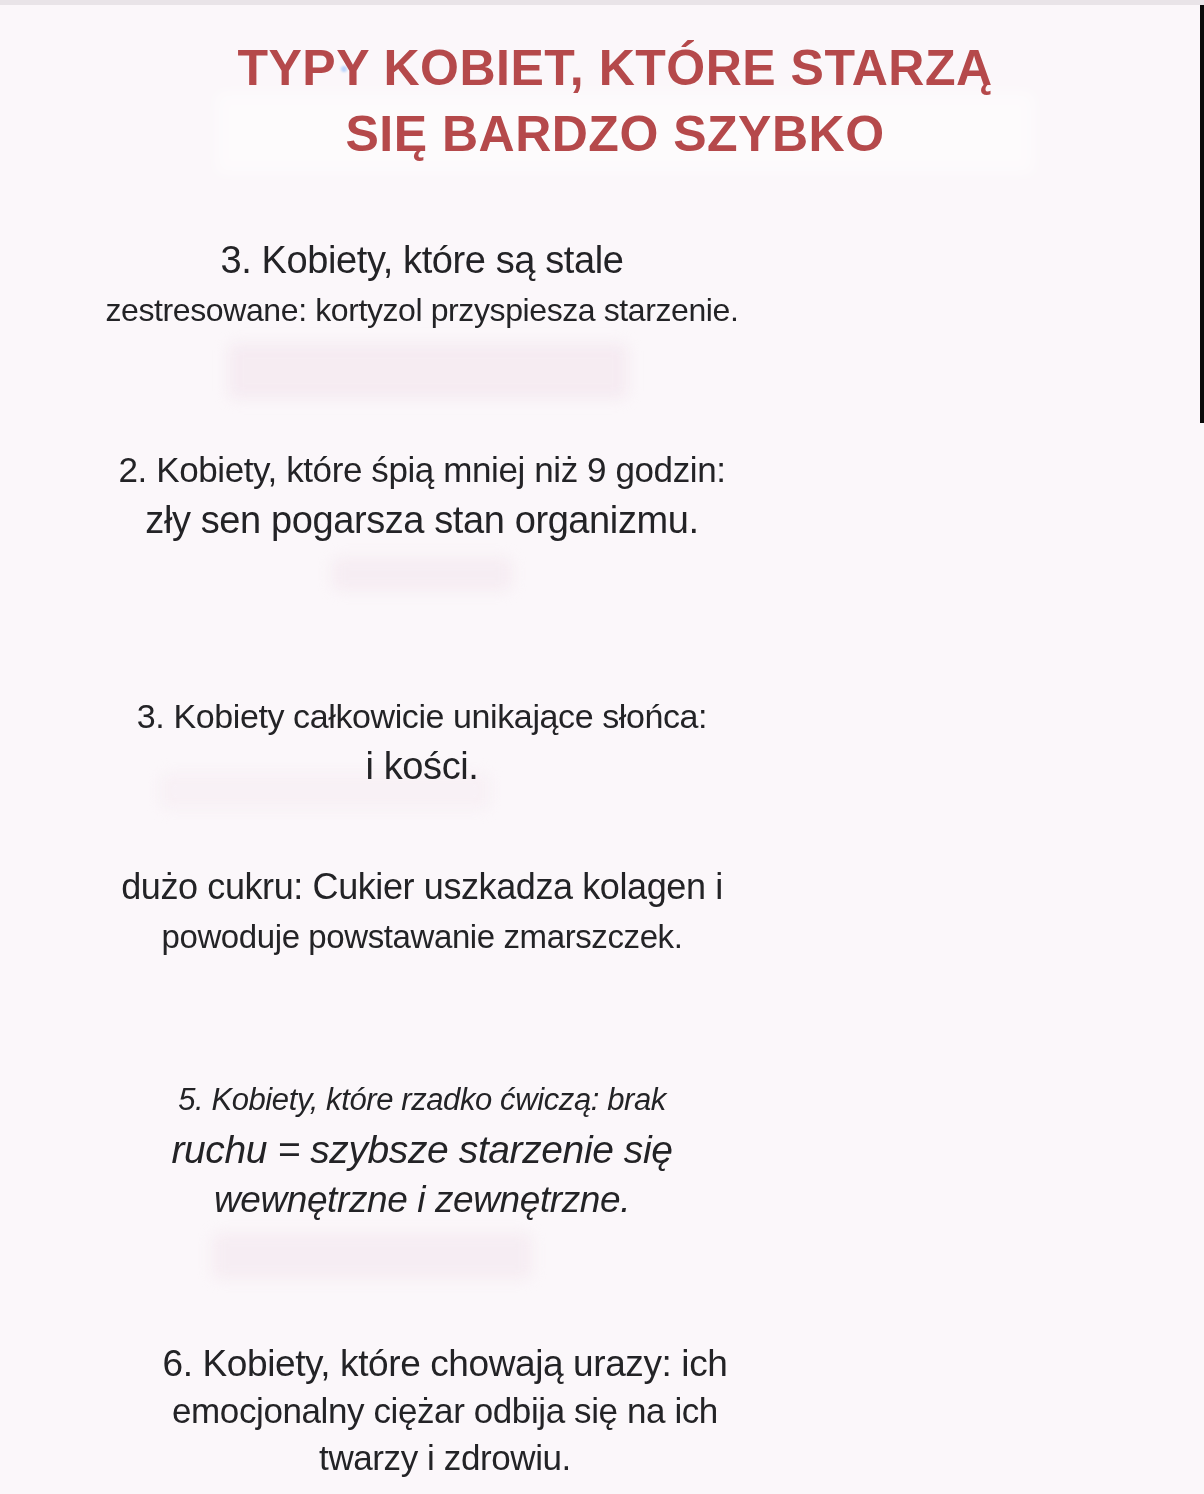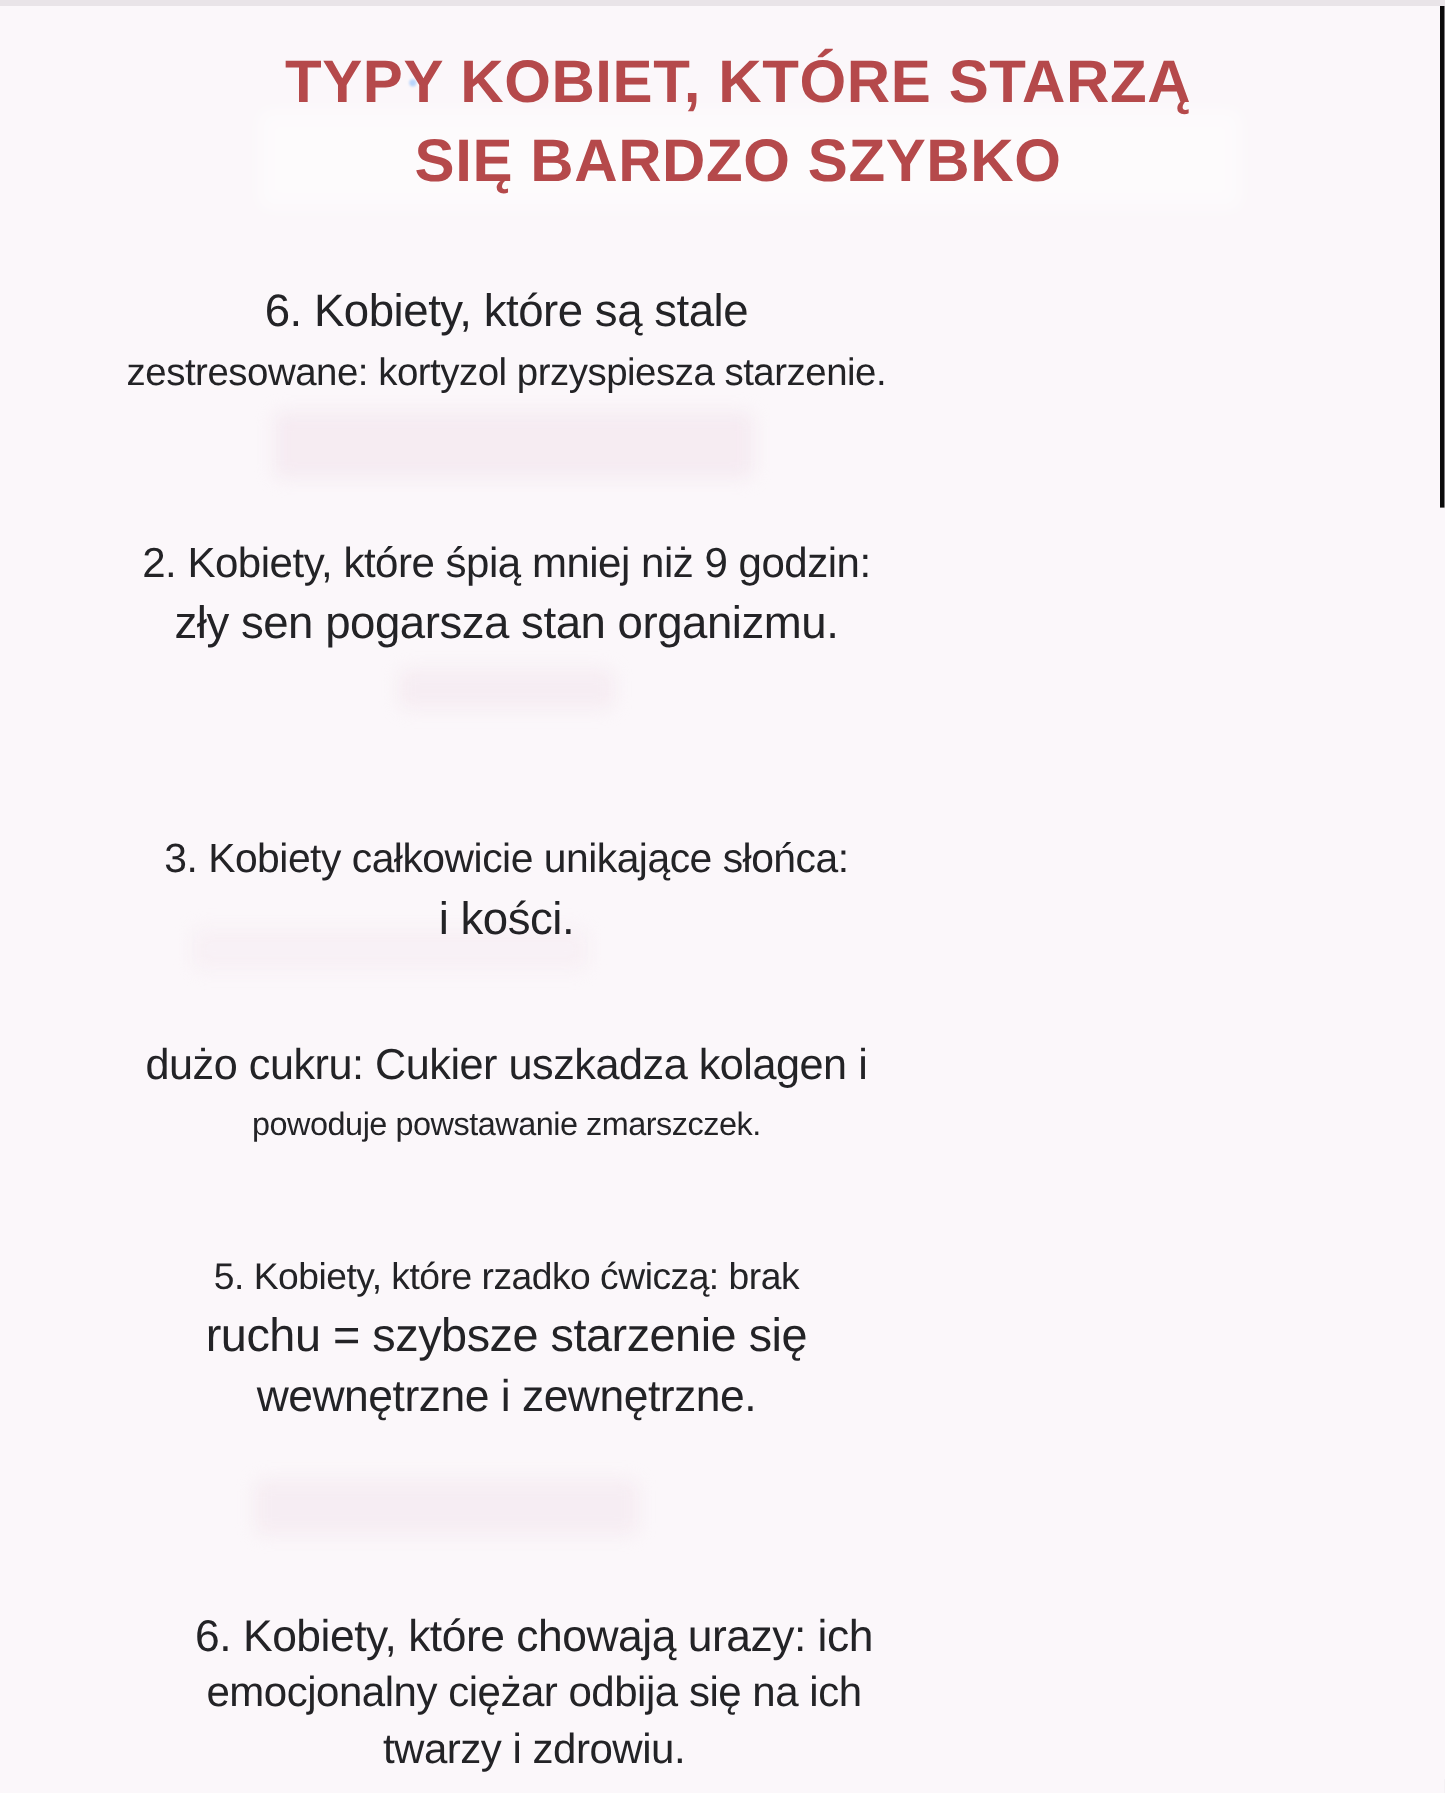--- a/index.html
+++ b/index.html
@@ -44,21 +44,21 @@
   }
   .item .line{
     display:block;
     line-height:50px;
     font-weight:400;
   }
   .item-1{top:230px;}
   .item-2{top:440px;}
   .item-3{top:686px;}
   .item-4{top:857px;}
-  .item-5{top:1034px;}
+  .item-5{top:1070px;font-style:italic;}
   .item-6{top:1335px;}
   .item-6 .line{line-height:47px;padding-left:46px;}
   
   .edge-bar{
     position:absolute;
     top:0; right:0;
     width:4px; height:418px;
     background:var(--bar);
   }
   .ghost{
@@ -93,37 +93,37 @@
   <div class="ghost ghost-d"></div>
   <div class="speck"></div>
   <div class="edge-bar"></div>
 
   <h1 class="title">
     <span class="tline">TYPY KOBIET, KTÓRE STARZĄ</span>
     <span class="tline">SIĘ BARDZO SZYBKO</span>
   </h1>
 
   <section class="item item-1">
-    <span class="line" style="font-size:38px">6. Kobiety, które są stale</span>
+    <span class="line" style="font-size:38px">3. Kobiety, które są stale</span>
     <span class="line" style="font-size:32px">zestresowane: kortyzol przyspiesza starzenie.</span>
   </section>
 
   <section class="item item-2">
     <span class="line" style="font-size:35px">2. Kobiety, które śpią mniej niż 9 godzin:</span>
     <span class="line" style="font-size:38px">zły sen pogarsza stan organizmu.</span>
   </section>
 
   <section class="item item-3">
     <span class="line" style="font-size:34px">3. Kobiety całkowicie unikające słońca:</span>
     <span class="line" style="font-size:38px">i kości.</span>
   </section>
 
   <section class="item item-4">
     <span class="line" style="font-size:36px">dużo cukru: Cukier uszkadza kolagen i</span>
-    <span class="line" style="font-size:27px">powoduje powstawanie zmarszczek.</span>
+    <span class="line" style="font-size:33px">powoduje powstawanie zmarszczek.</span>
   </section>
 
   <section class="item item-5">
     <span class="line" style="font-size:31px">5. Kobiety, które rzadko ćwiczą: brak</span>
     <span class="line" style="font-size:39px">ruchu = szybsze starzenie się</span>
     <span class="line" style="font-size:37px">wewnętrzne i zewnętrzne.</span>
   </section>
 
   <section class="item item-6">
     <span class="line" style="font-size:37px">6. Kobiety, które chowają urazy: ich</span>

